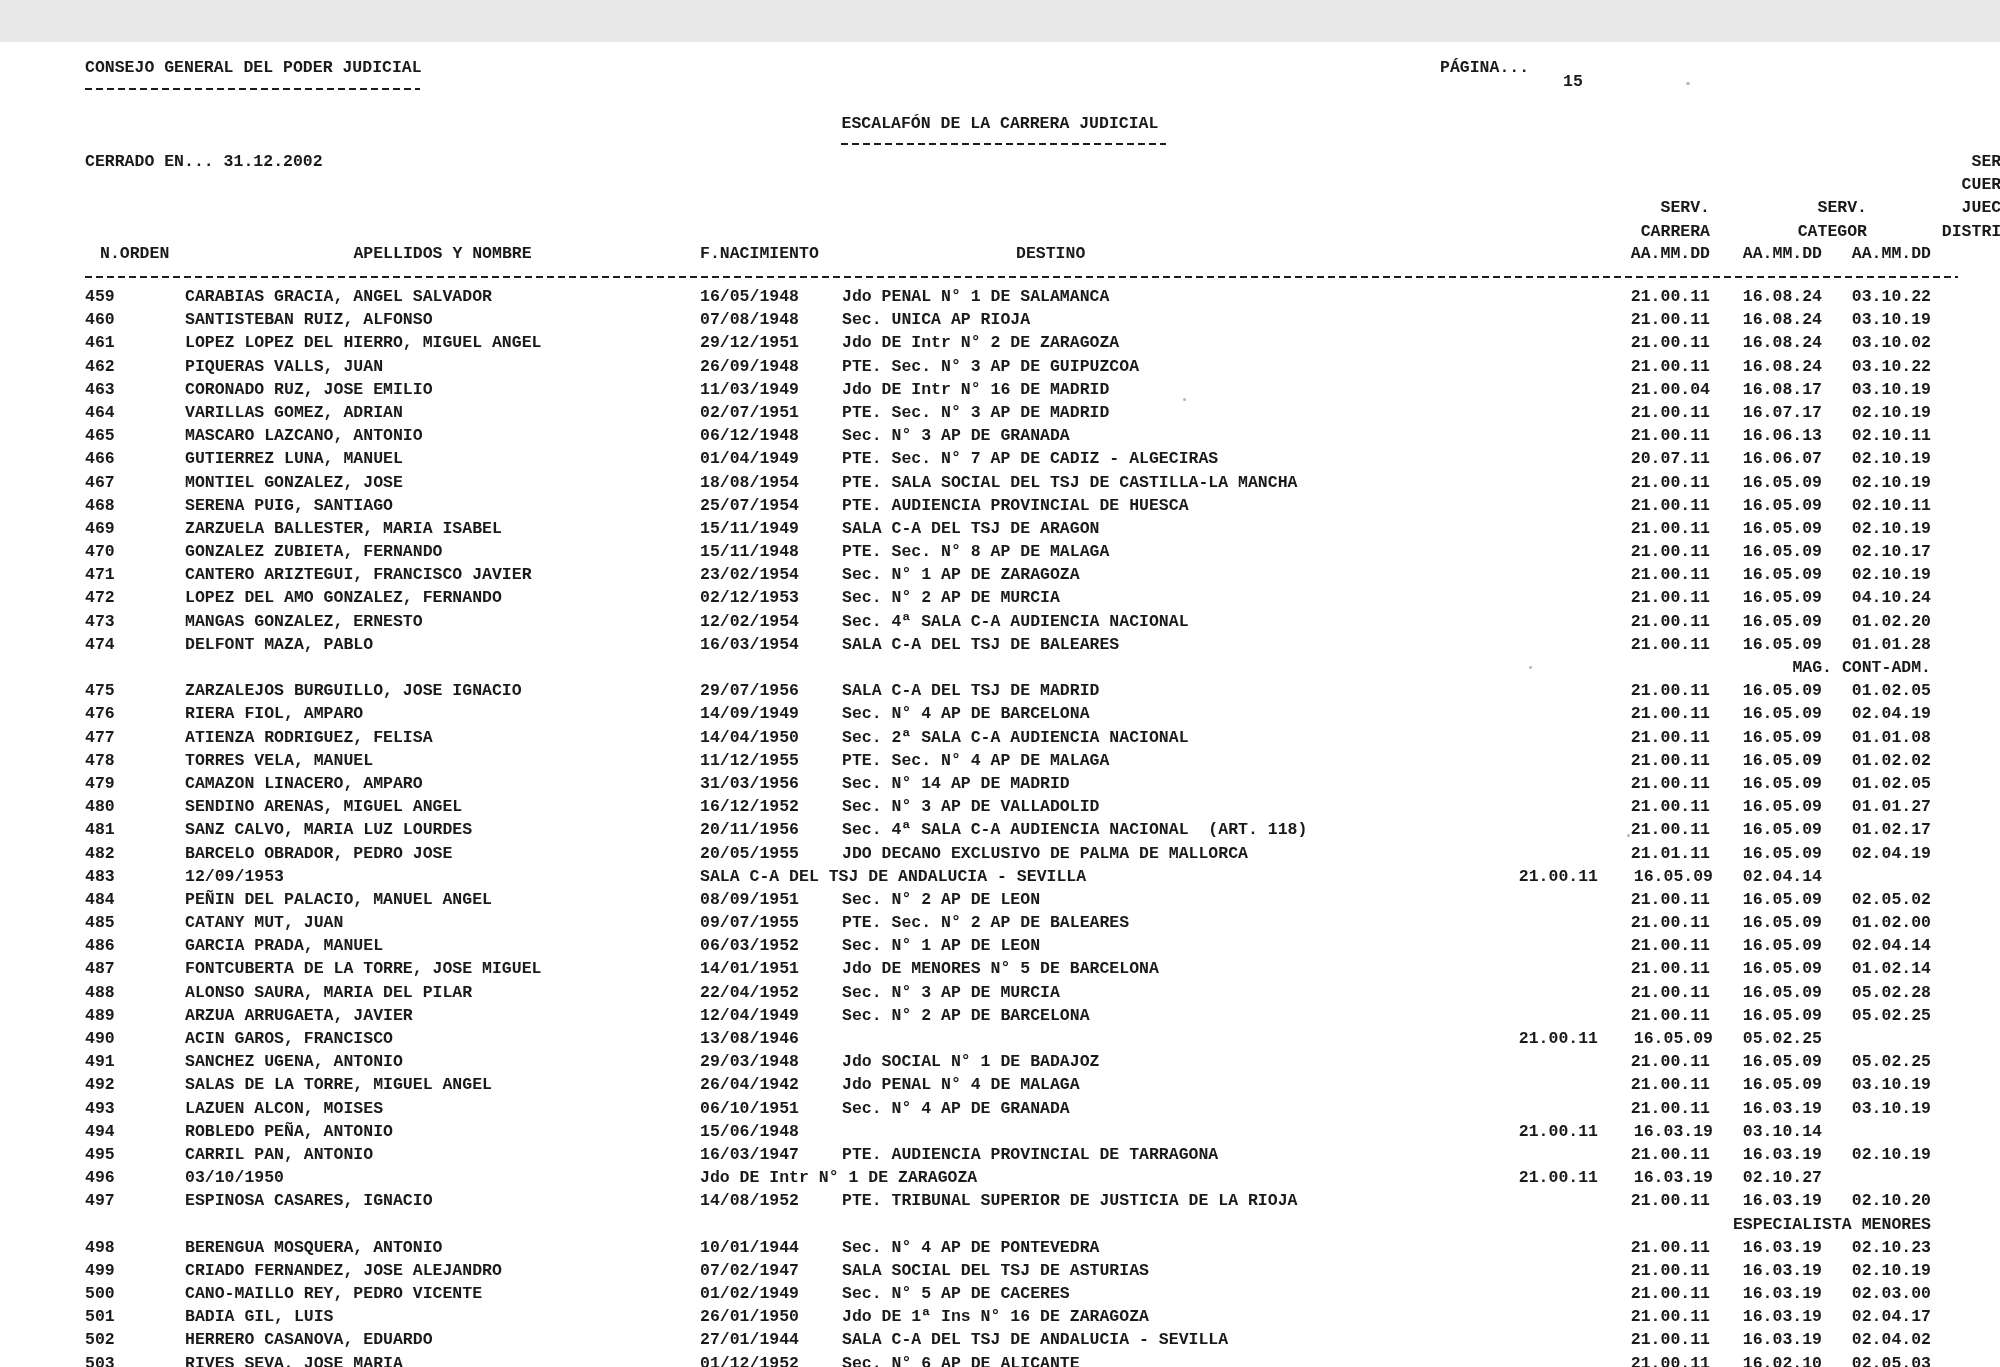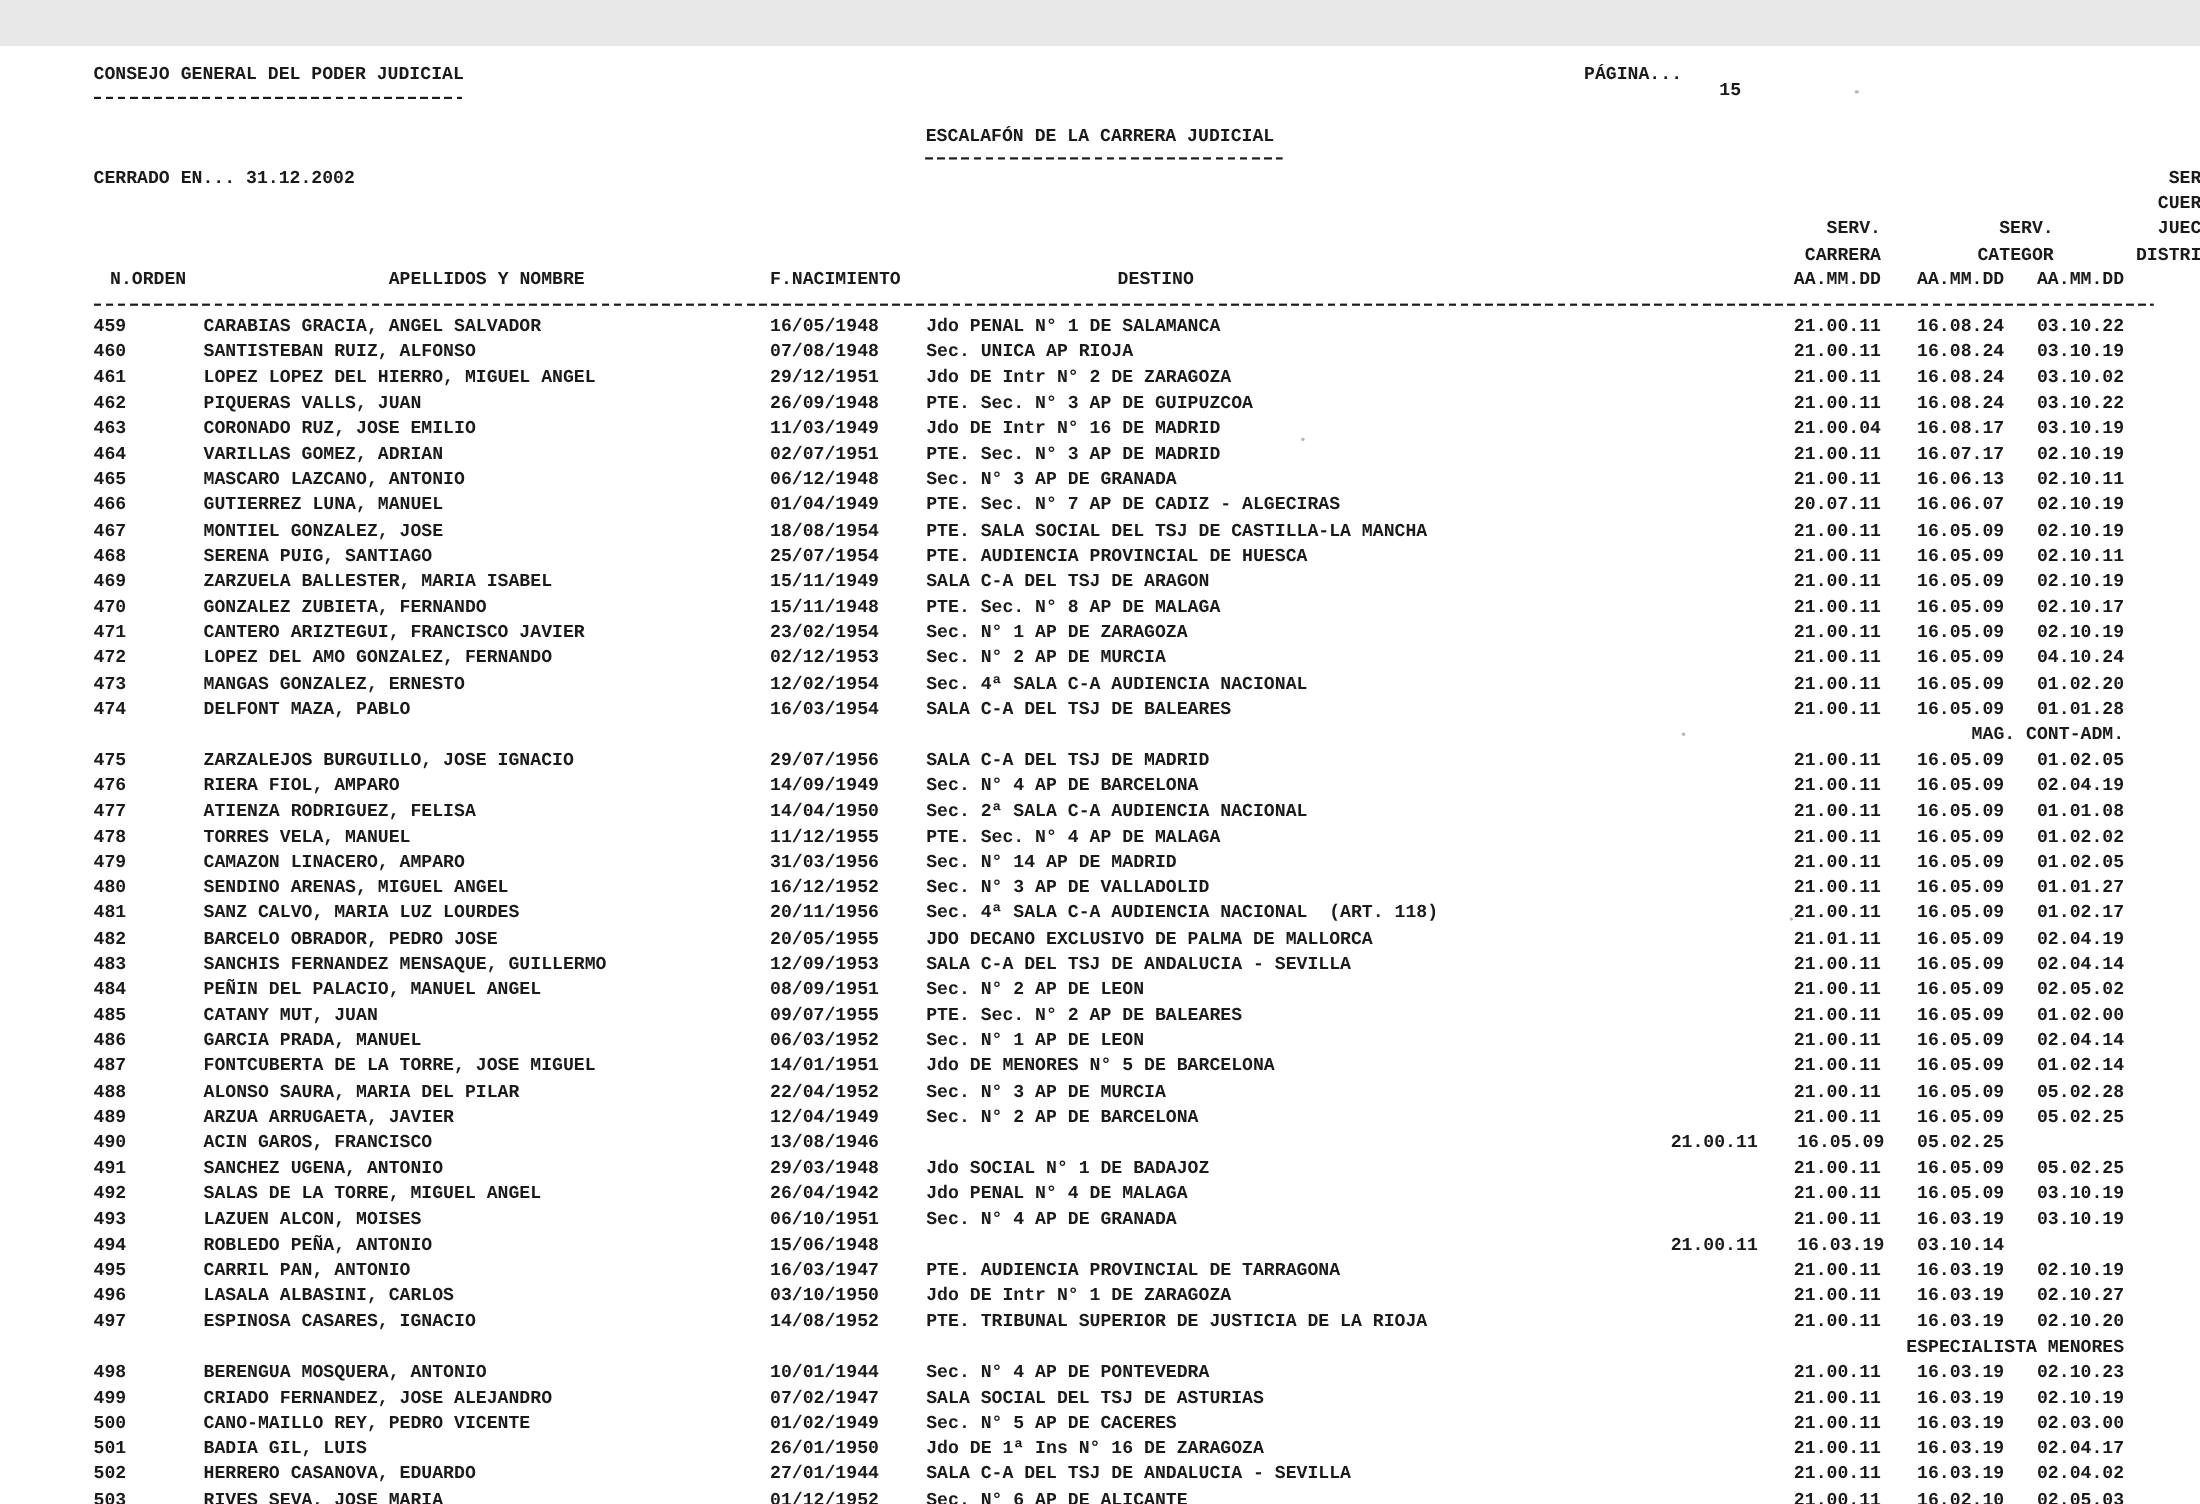--- a/index.html
+++ b/index.html
@@ -316,21 +316,20 @@
         <span class="cell c-ord">482</span>
         <span class="cell c-name">BARCELO OBRADOR, PEDRO JOSE</span>
         <span class="cell c-birth">20/05/1955</span>
         <span class="cell c-dest">JDO DECANO EXCLUSIVO DE PALMA DE MALLORCA</span>
         <span class="cell c-s1">21.01.11</span>
         <span class="cell c-s2">16.05.09</span>
         <span class="cell c-s3">02.04.19</span>
       </div>
       <div class="trow">
         <span class="cell c-ord">483</span>
-        <span class="cell c-name">SANCHIS FERNANDEZ MENSAQUE, GUILLERMO</span>
         <span class="cell c-birth">12/09/1953</span>
         <span class="cell c-dest">SALA C-A DEL TSJ DE ANDALUCIA - SEVILLA</span>
         <span class="cell c-s1">21.00.11</span>
         <span class="cell c-s2">16.05.09</span>
         <span class="cell c-s3">02.04.14</span>
       </div>
       <div class="trow">
         <span class="cell c-ord">484</span>
         <span class="cell c-name">PEÑIN DEL PALACIO, MANUEL ANGEL</span>
         <span class="cell c-birth">08/09/1951</span>
@@ -431,21 +430,20 @@
         <span class="cell c-ord">495</span>
         <span class="cell c-name">CARRIL PAN, ANTONIO</span>
         <span class="cell c-birth">16/03/1947</span>
         <span class="cell c-dest">PTE. AUDIENCIA PROVINCIAL DE TARRAGONA</span>
         <span class="cell c-s1">21.00.11</span>
         <span class="cell c-s2">16.03.19</span>
         <span class="cell c-s3">02.10.19</span>
       </div>
       <div class="trow">
         <span class="cell c-ord">496</span>
-        <span class="cell c-name">LASALA ALBASINI, CARLOS</span>
         <span class="cell c-birth">03/10/1950</span>
         <span class="cell c-dest">Jdo DE Intr N° 1 DE ZARAGOZA</span>
         <span class="cell c-s1">21.00.11</span>
         <span class="cell c-s2">16.03.19</span>
         <span class="cell c-s3">02.10.27</span>
       </div>
       <div class="trow">
         <span class="cell c-ord">497</span>
         <span class="cell c-name">ESPINOSA CASARES, IGNACIO</span>
         <span class="cell c-birth">14/08/1952</span>

